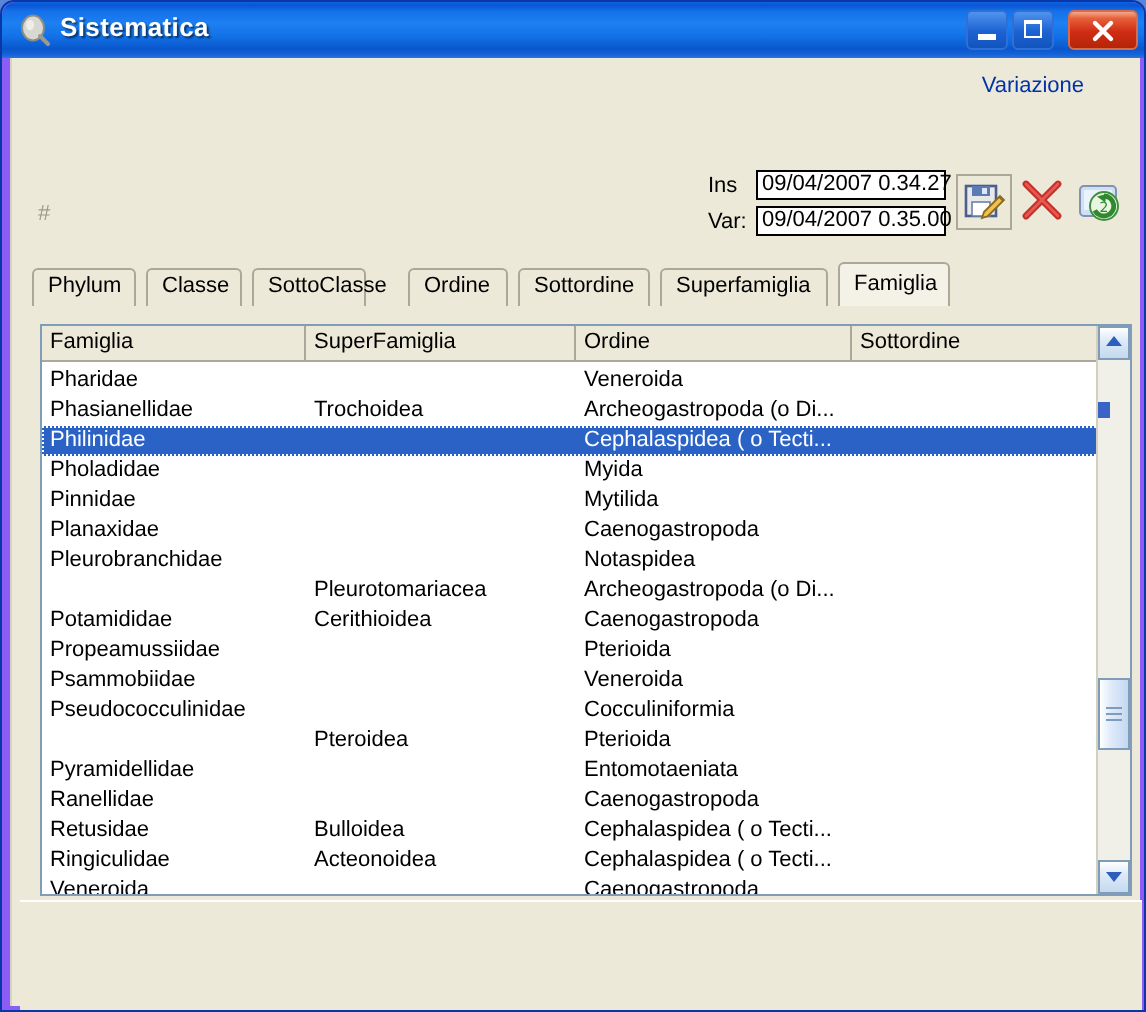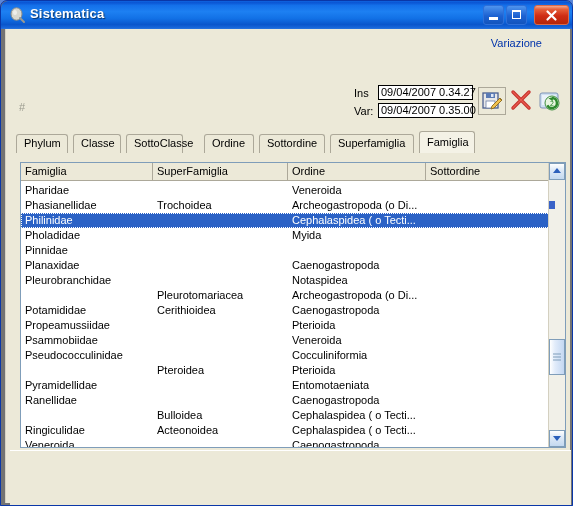--- a/index.html
+++ b/index.html
@@ -9,21 +9,21 @@
     background: #5a86d8;
     font-family: "Liberation Sans", sans-serif;
   }
 
   
   #window {
     position: absolute;
     left: 0; top: 0;
     width: 573px; height: 506px;
     box-sizing: border-box;
-    background: #737373;
+    background: #8b5cf6;
     border: 1px solid #0a37a8;
     border-radius: 7px 7px 0 0;
     overflow: hidden;
   }
 
   
   #titlebar {
     position: absolute;
     left: 0; top: 0;
     width: 573px; height: 28px;
@@ -356,20 +356,21 @@
           </div>
           <div class="row">
             <div class="cell c0">Pholadidae</div>
             <div class="cell c1"></div>
             <div class="cell c2">Myida</div>
             <div class="cell c3"></div>
           </div>
           <div class="row">
             <div class="cell c0">Pinnidae</div>
             <div class="cell c1"></div>
+            <div class="cell c2">Mytilida</div>
             <div class="cell c3"></div>
           </div>
           <div class="row">
             <div class="cell c0">Planaxidae</div>
             <div class="cell c1"></div>
             <div class="cell c2">Caenogastropoda</div>
             <div class="cell c3"></div>
           </div>
           <div class="row">
             <div class="cell c0">Pleurobranchidae</div>
@@ -417,20 +418,21 @@
             <div class="cell c2">Entomotaeniata</div>
             <div class="cell c3"></div>
           </div>
           <div class="row">
             <div class="cell c0">Ranellidae</div>
             <div class="cell c1"></div>
             <div class="cell c2">Caenogastropoda</div>
             <div class="cell c3"></div>
           </div>
           <div class="row">
+            <div class="cell c0">Retusidae</div>
             <div class="cell c1">Bulloidea</div>
             <div class="cell c2">Cephalaspidea ( o Tecti...</div>
             <div class="cell c3"></div>
           </div>
           <div class="row">
             <div class="cell c0">Ringiculidae</div>
             <div class="cell c1">Acteonoidea</div>
             <div class="cell c2">Cephalaspidea ( o Tecti...</div>
             <div class="cell c3"></div>
           </div>

